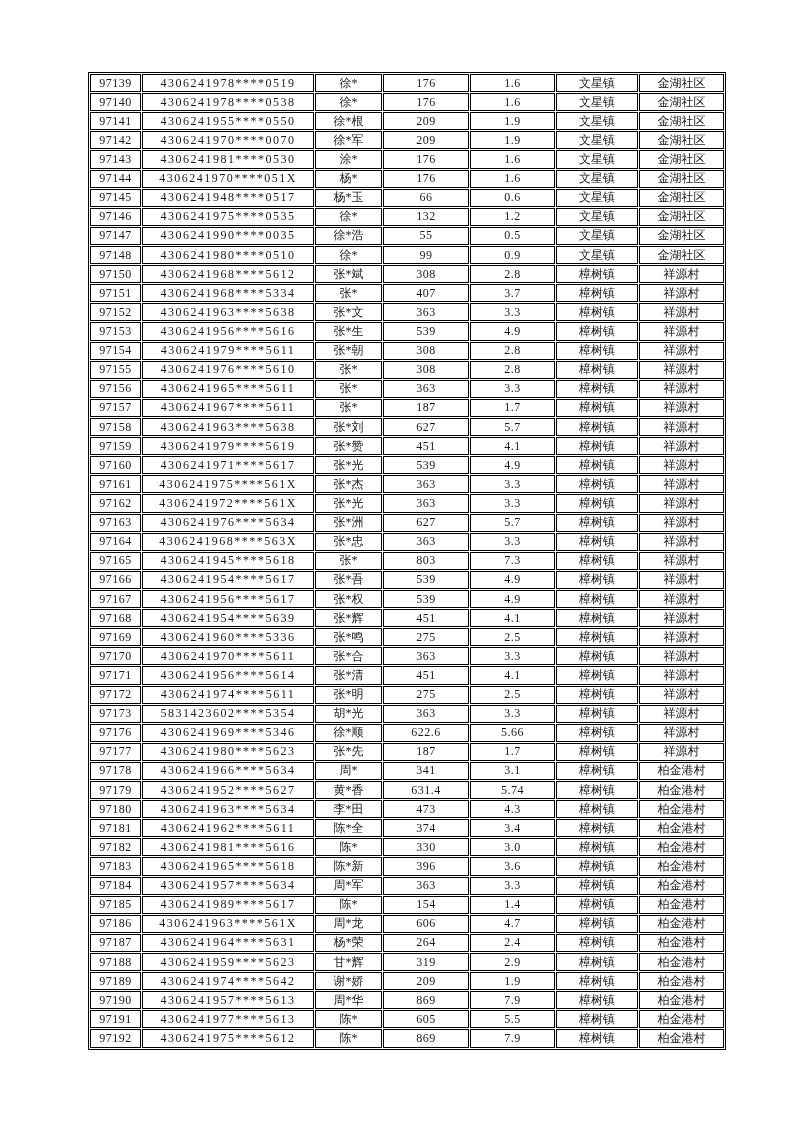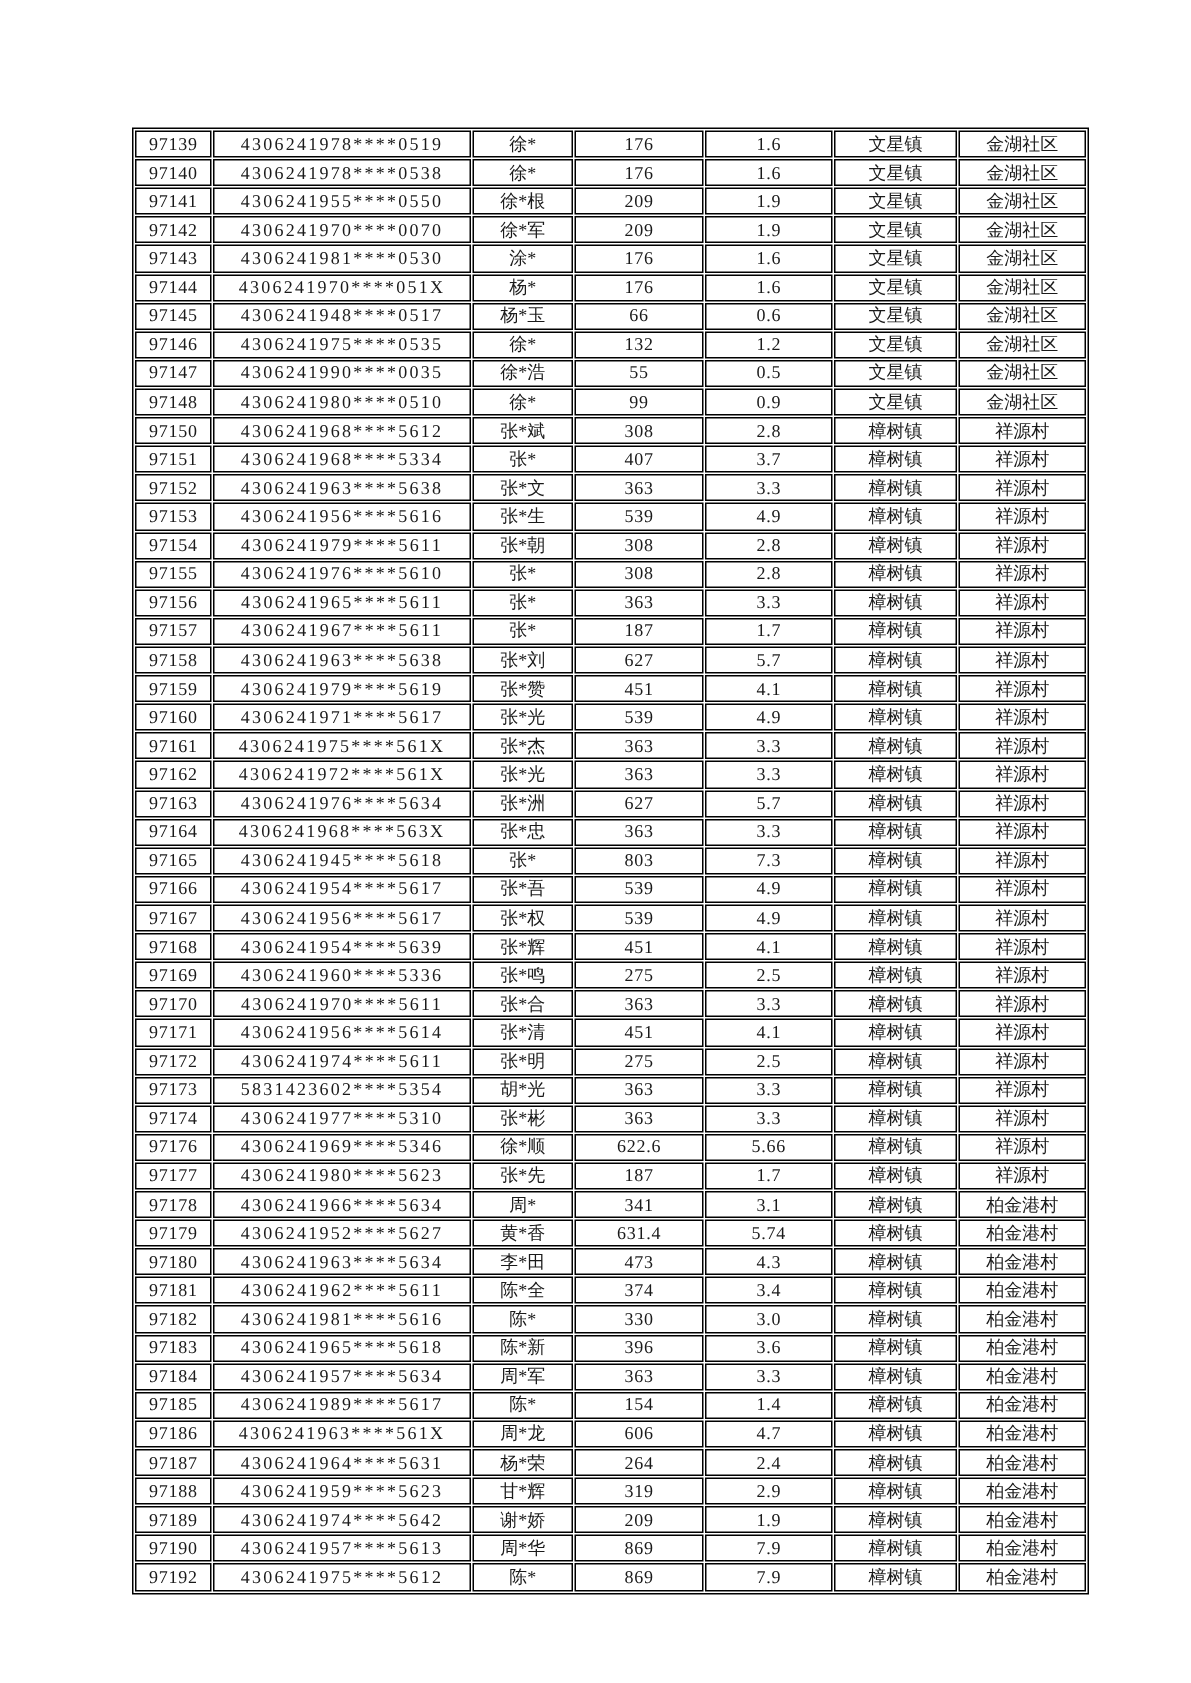--- a/index.html
+++ b/index.html
@@ -12,21 +12,21 @@
     width: 794px;
     height: 1122px;
     background: #ffffff;
     overflow: hidden;
     font-family: "Liberation Serif", "DejaVu Serif", serif;
     color: #1a1a1a;
   }
   table.records {
     position: absolute;
     left: 88px;
-    top: 85px;
+    top: 72px;
     width: 628px;
     height: 978px;
     table-layout: fixed;
     border-collapse: separate;
     border-spacing: 1px;
     border: 1px solid #000000;
     background: #ffffff;
     font-size: 12px;
   }
   table.records td {
@@ -362,29 +362,20 @@
         <tr>
           <td class="num-cell">97173</td>
           <td class="id-cell">5831423602****5354</td>
           <td>胡*光</td>
           <td class="num-cell">363</td>
           <td class="num-cell">3.3</td>
           <td>樟树镇</td>
           <td>祥源村</td>
         </tr>
         <tr>
-          <td class="num-cell">97174</td>
-          <td class="id-cell">4306241977****5310</td>
-          <td>张*彬</td>
-          <td class="num-cell">363</td>
-          <td class="num-cell">3.3</td>
-          <td>樟树镇</td>
-          <td>祥源村</td>
-        </tr>
-        <tr>
           <td class="num-cell">97176</td>
           <td class="id-cell">4306241969****5346</td>
           <td>徐*顺</td>
           <td class="num-cell">622.6</td>
           <td class="num-cell">5.66</td>
           <td>樟树镇</td>
           <td>祥源村</td>
         </tr>
         <tr>
           <td class="num-cell">97177</td>
@@ -506,20 +497,29 @@
         <tr>
           <td class="num-cell">97190</td>
           <td class="id-cell">4306241957****5613</td>
           <td>周*华</td>
           <td class="num-cell">869</td>
           <td class="num-cell">7.9</td>
           <td>樟树镇</td>
           <td>柏金港村</td>
         </tr>
         <tr>
+          <td class="num-cell">97191</td>
+          <td class="id-cell">4306241977****5613</td>
+          <td>陈*</td>
+          <td class="num-cell">605</td>
+          <td class="num-cell">5.5</td>
+          <td>樟树镇</td>
+          <td>柏金港村</td>
+        </tr>
+        <tr>
           <td class="num-cell">97192</td>
           <td class="id-cell">4306241975****5612</td>
           <td>陈*</td>
           <td class="num-cell">869</td>
           <td class="num-cell">7.9</td>
           <td>樟树镇</td>
           <td>柏金港村</td>
         </tr>
       </tbody>
   </table>

